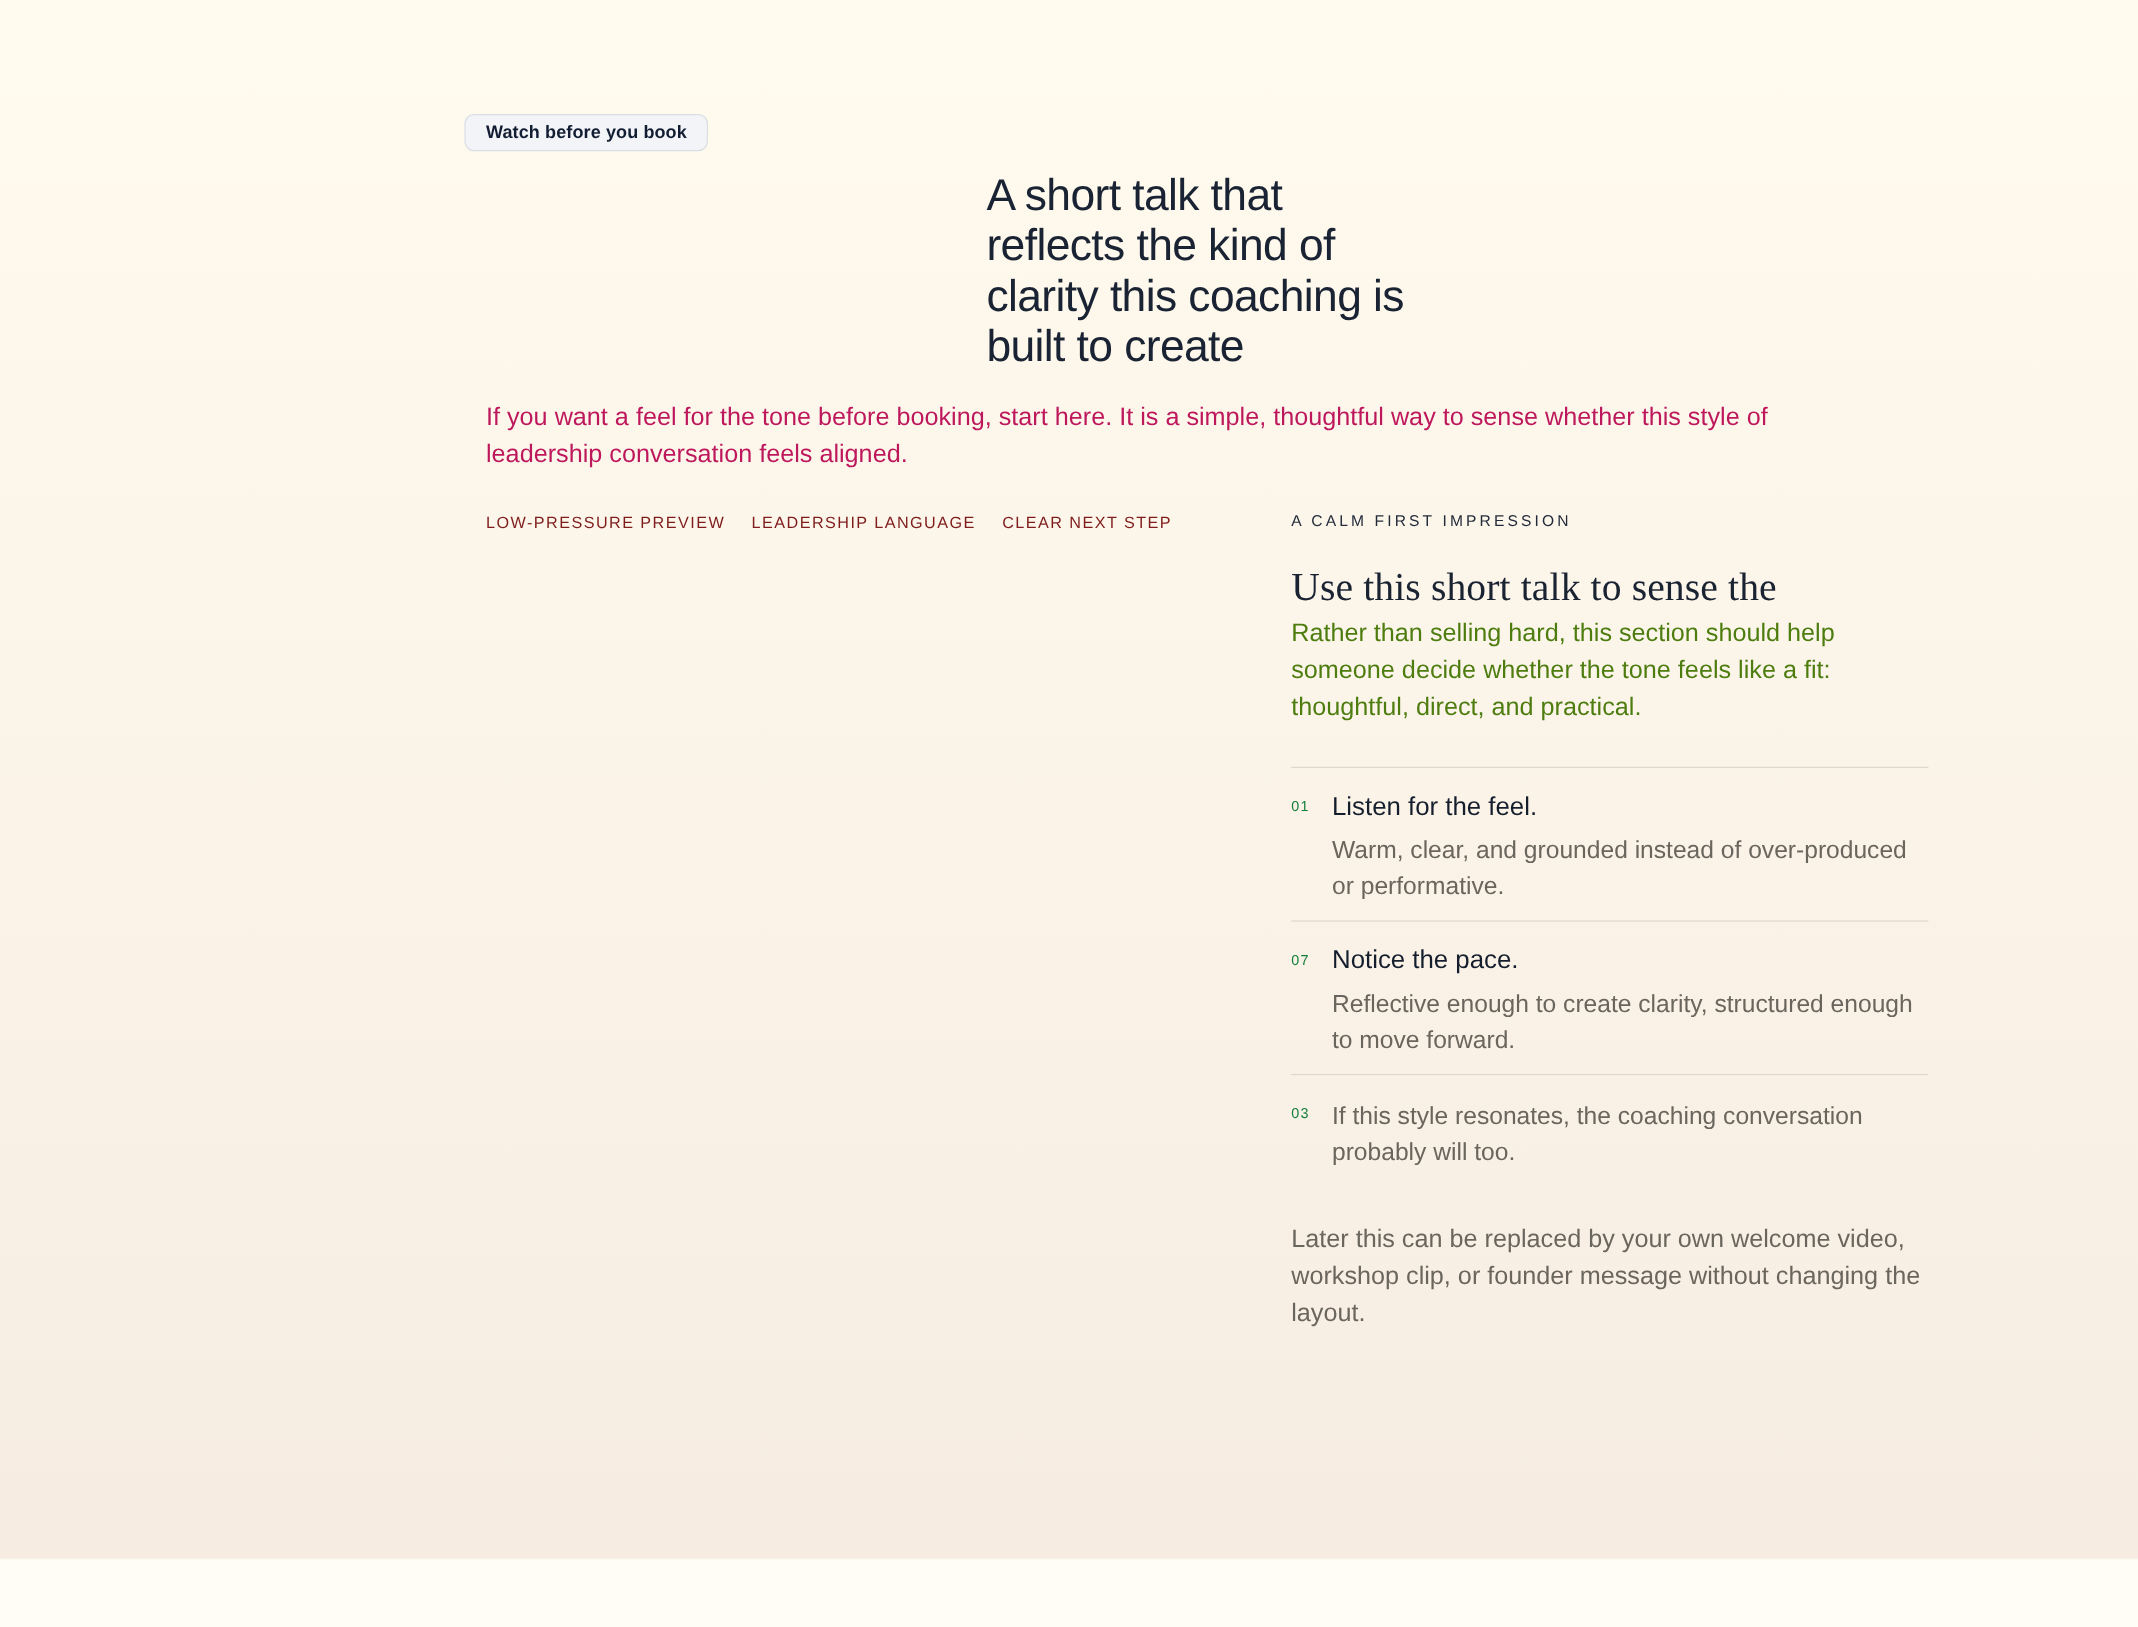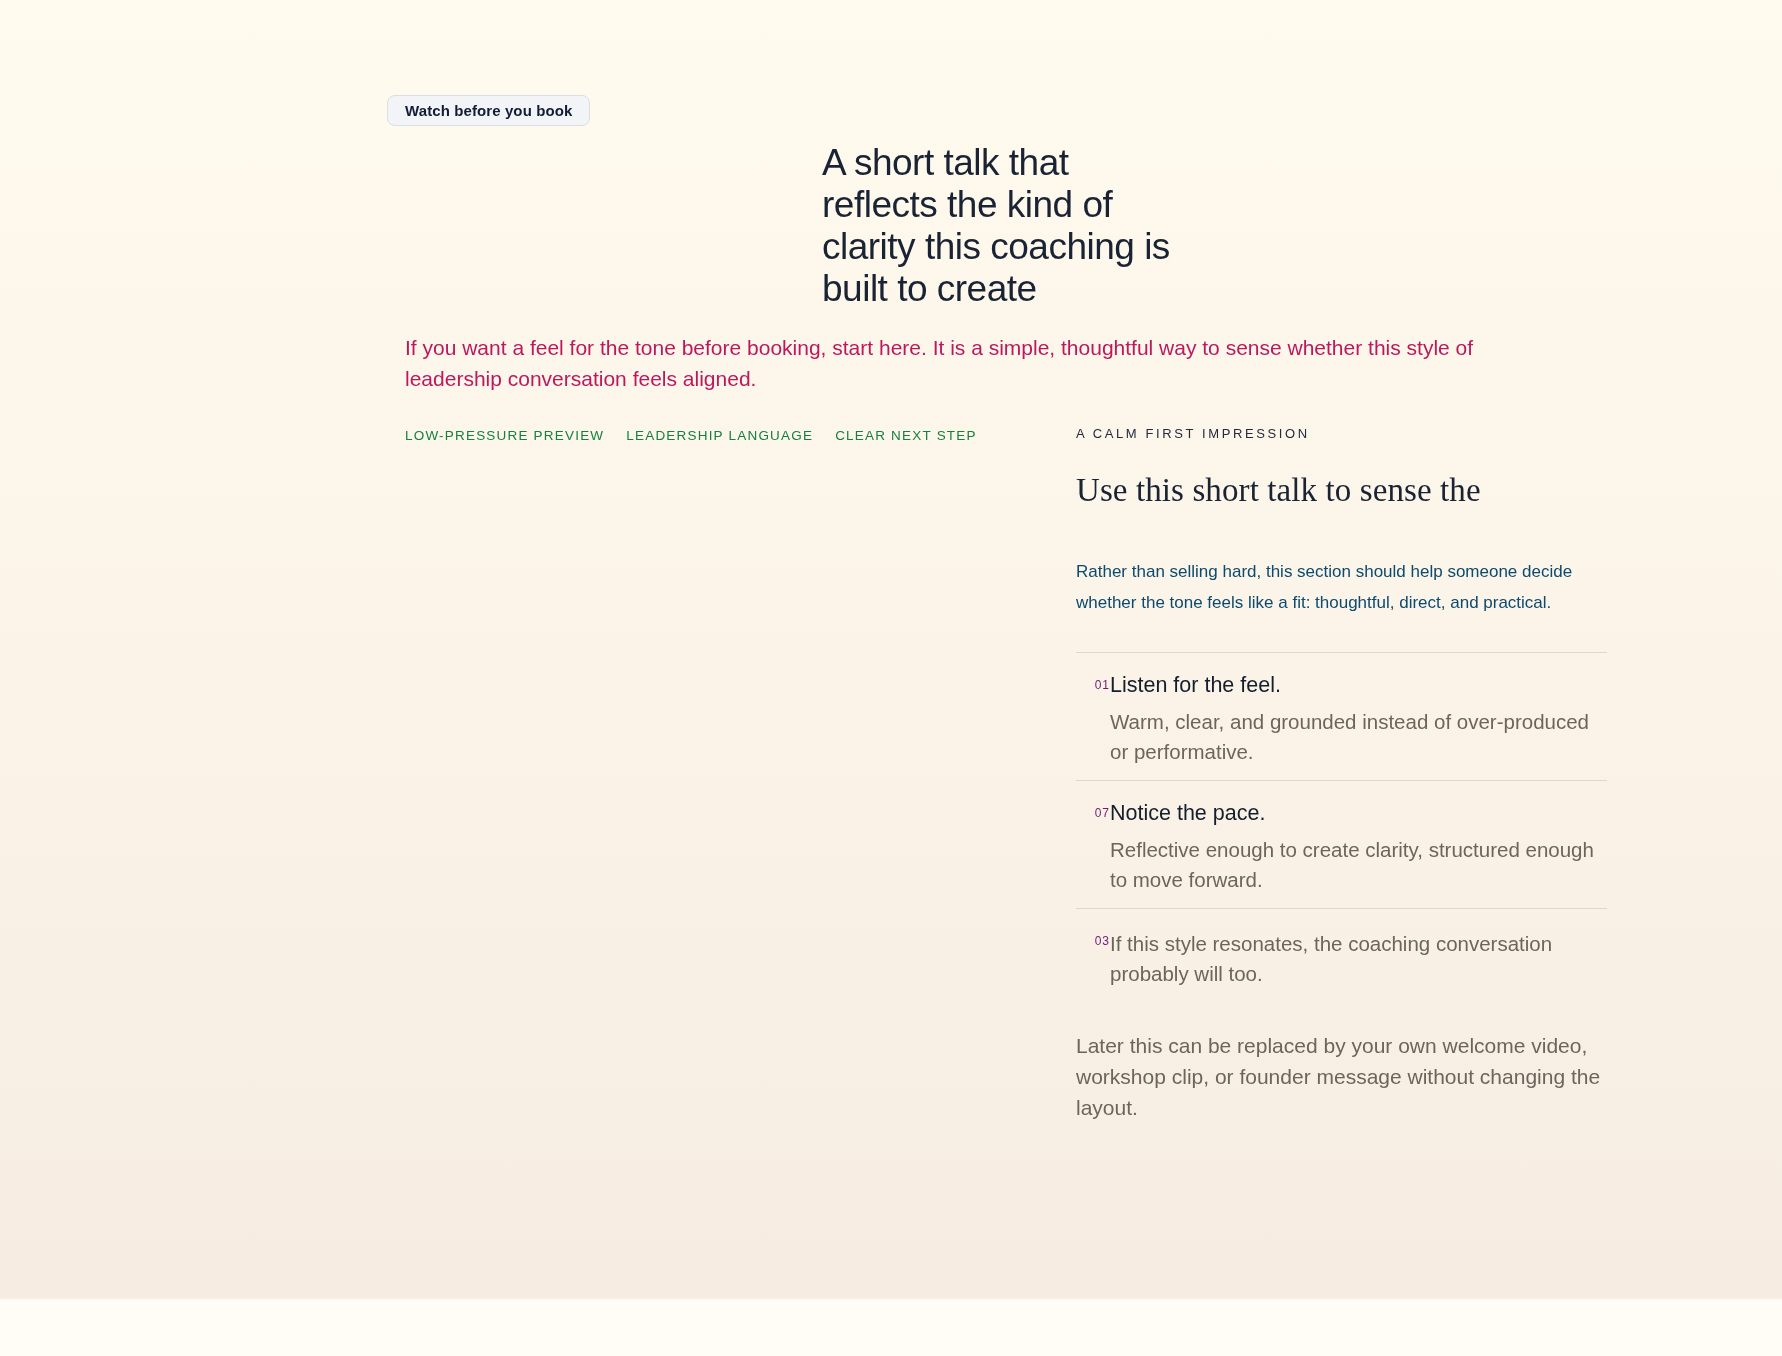--- a/index.html
+++ b/index.html
@@ -44,21 +44,21 @@
     font-size: 21px; line-height: 31px;
     color: #be185d;
   }
   .tags {
     position: absolute; left: 405px; top: 428px;
     display: flex; gap: 22px;
   }
   .tag {
     font-size: 13.5px;
     letter-spacing: 1.2px;
-    color: #15803d;
+    color: #7f1d1d;
     font-weight: 500;
     text-transform: uppercase;
     white-space: nowrap;
   }
 
   
   .aside {
     position: absolute; left: 1076px; top: 426px;
     width: 531px;
   }
@@ -71,38 +71,36 @@
   }
   .aside-title {
     margin-top: 28px;
     font-family: "Liberation Serif", "DejaVu Serif", serif;
     font-size: 33px; line-height: 43px;
     font-weight: 500;
     color: #1A2332;
     letter-spacing: 0.1px;
   }
   .aside-intro {
-    margin-top: 44px;
-    font-size: 17px; line-height: 31px;
-    color: #0c4a6e;
+    font-size: 21px; line-height: 31px;
+    color: #4d7c0f;
   }
   .steps { margin-top: 34px; list-style: none; }
   .step {
     border-top: 1px solid #DFD7CA;
     padding: 20px 0 13px 0;
     display: grid;
     grid-template-columns: 34px 1fr;
     align-items: start;
   }
   .step-number {
     font-size: 12px;
-    color: #701a75;
+    color: #15803d;
     letter-spacing: 1px;
     padding-top: 5px;
-    text-align: right;
   }
   .step-title {
     font-size: 21.5px;
     color: #141E2D;
     font-weight: 500;
     margin-bottom: 9px;
   }
   .step-body {
     font-size: 20.5px; line-height: 30px;
     color: #6B665D;

